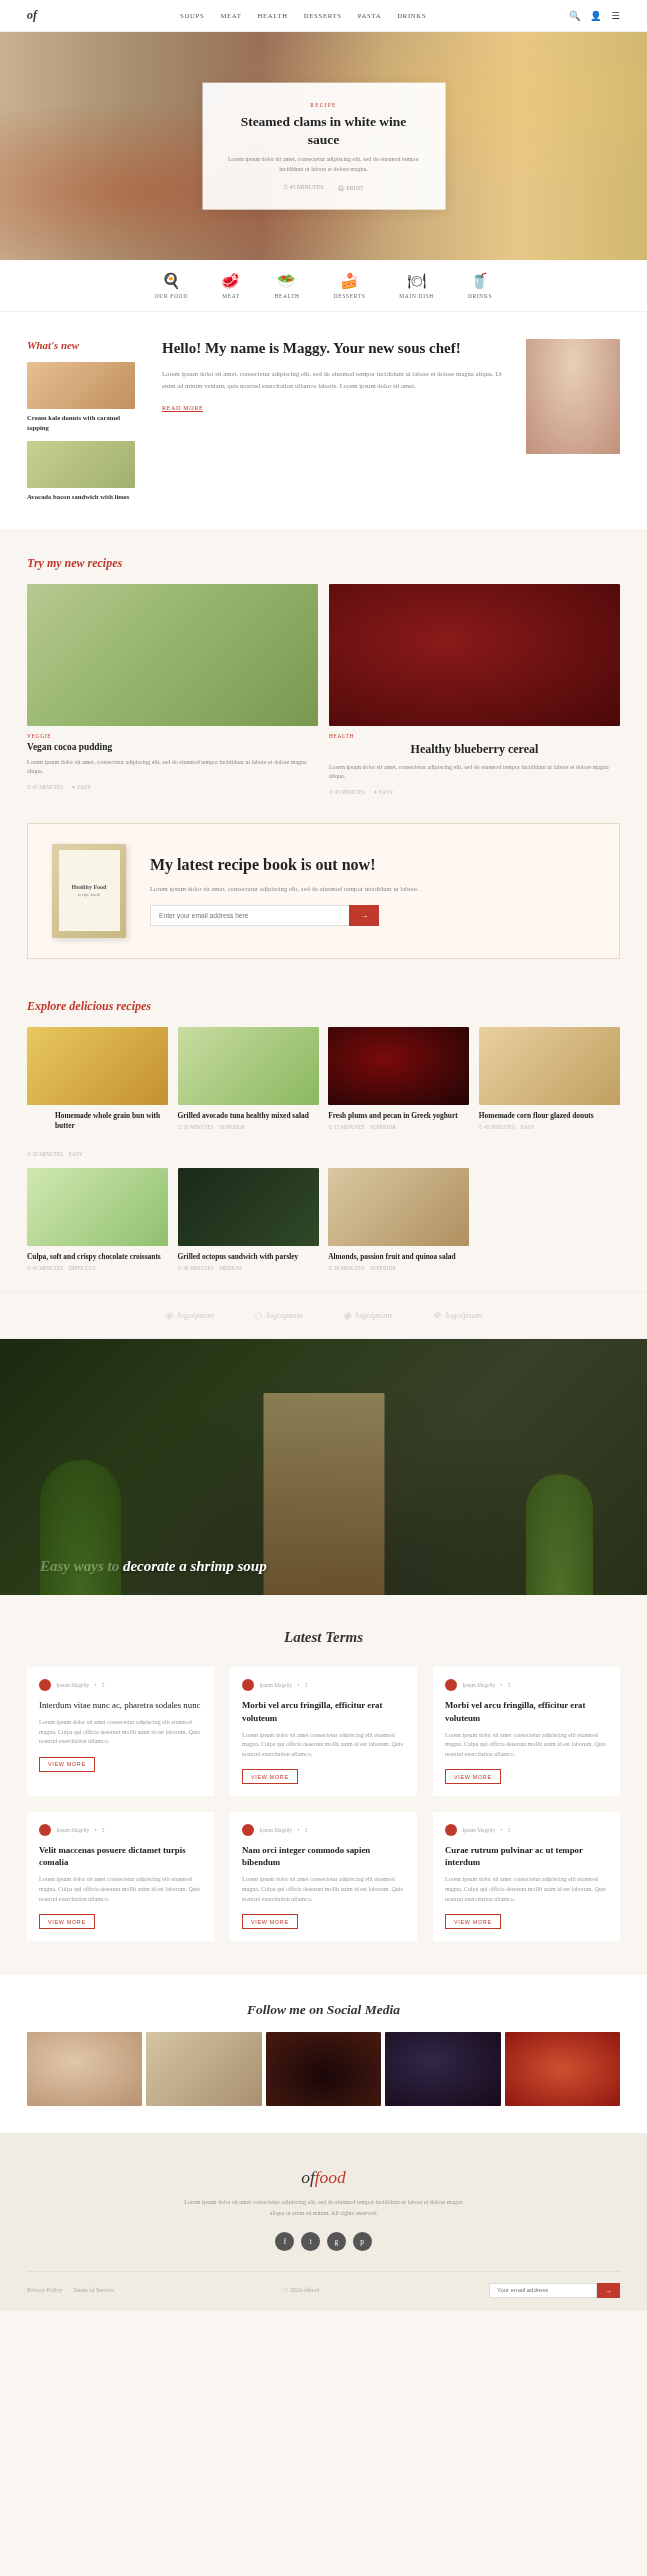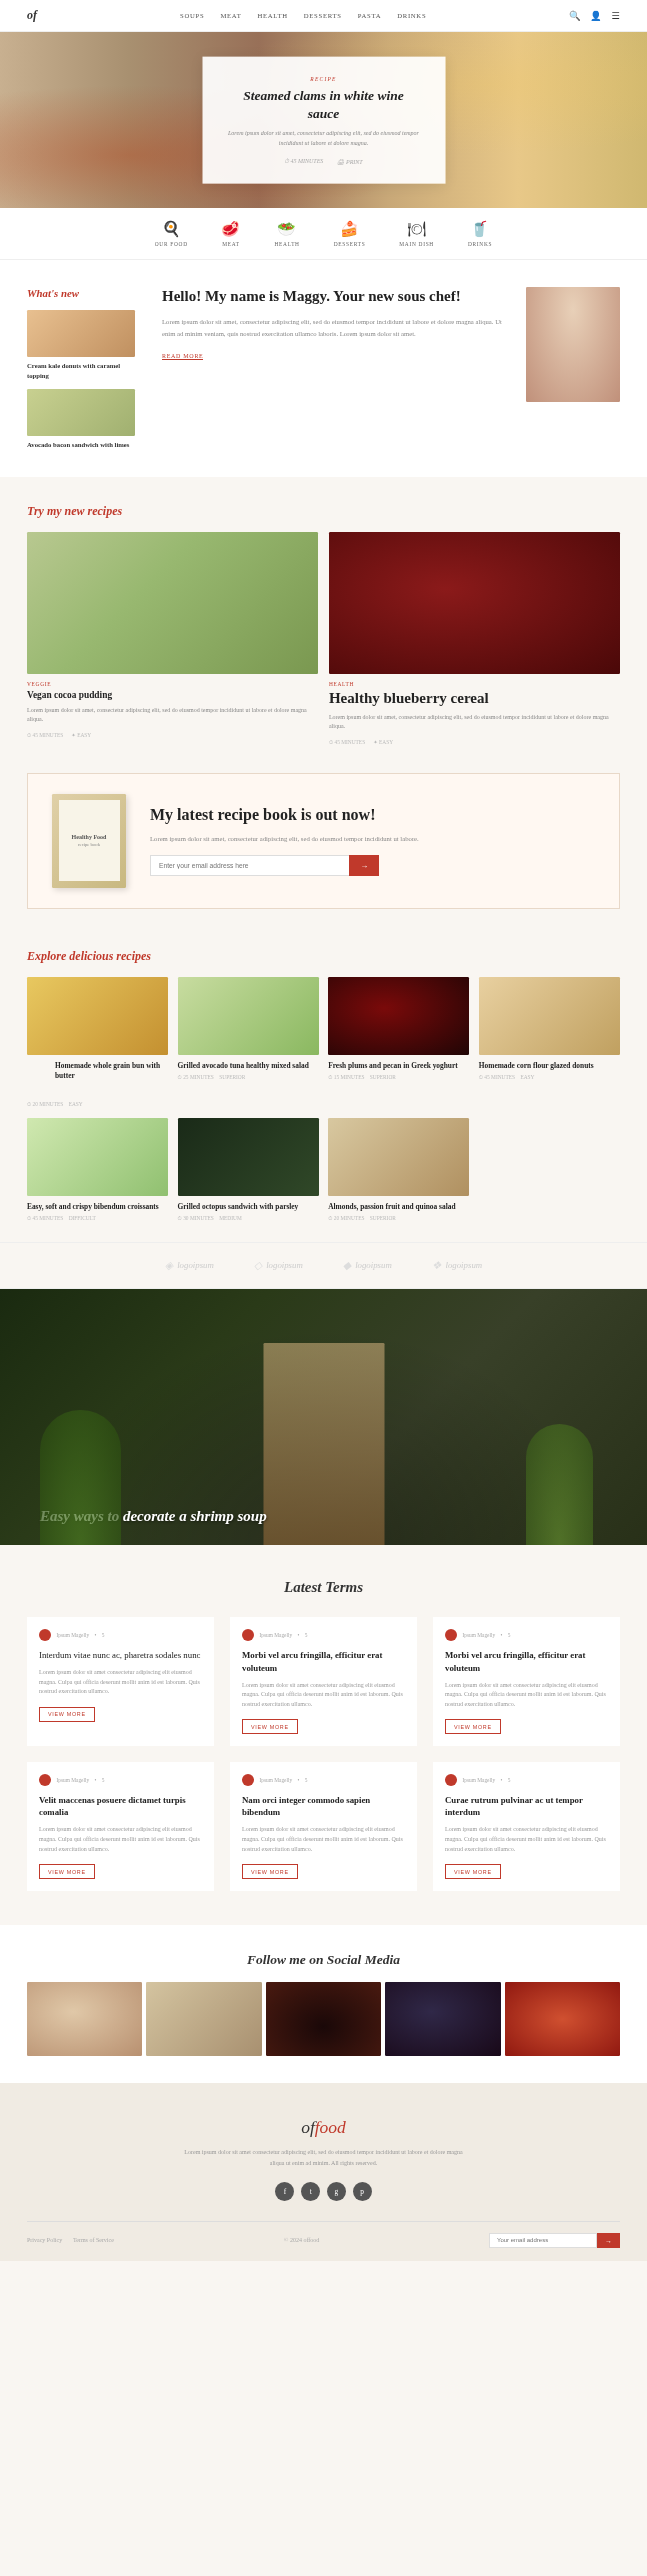--- a/index.html
+++ b/index.html
@@ -18,21 +18,21 @@
     <span style="font-size:6.7px; color:#555; cursor:pointer; text-transform:uppercase; letter-spacing:0.7px;">Pasta</span>
     <span style="font-size:6.7px; color:#555; cursor:pointer; text-transform:uppercase; letter-spacing:0.7px;">Drinks</span>
   </div>
   <div style="display:flex; gap:9.4px;">
     <span style="cursor:pointer; font-size:9.4px;">🔍</span>
     <span style="cursor:pointer; font-size:9.4px;">👤</span>
     <span style="cursor:pointer; font-size:9.4px;">☰</span>
   </div>
 </nav>
 
-<div style="position:relative; width:100%; height:176px; overflow:hidden;font-style:italic;">
+<div style="position:relative; width:100%; height:228px; overflow:hidden;">
   <div style="width:100%; height:100%; background: linear-gradient(to right, #c8b090 0%, #a89070 20%, #987058 40%, #c8a878 60%, #e8c888 80%, #d0b870 100%);"></div>
 
   <div style="position:absolute; top:0; left:0; width:100%; height:100%; background: radial-gradient(ellipse at 20% 70%, rgba(180,60,20,0.4) 0%, transparent 40%), radial-gradient(ellipse at 75% 30%, rgba(240,200,100,0.3) 0%, transparent 40%);"></div>
   <div style="position:absolute; top:50%; left:50%; transform:translate(-50%,-50%); background:rgba(255,255,255,0.93); padding:19px 24px; text-align:center; width:243px; box-shadow: 0 2.7px 13.5px rgba(0,0,0,0.1);">
     <div style="font-size:5.4px; color:#c0392b; text-transform:uppercase; letter-spacing:1.3px; margin-bottom:5.4px;">RECIPE</div>
     <h1 style="font-size:13.5px; color:#222; font-weight:bold; line-height:1.3; margin-bottom:6.7px;">Steamed clams in white wine sauce</h1>
     <p style="font-size:6px; color:#888; line-height:1.6; margin-bottom:9.4px;">Lorem ipsum dolor sit amet, consectetur adipiscing elit, sed do eiusmod tempor incididunt ut labore et dolore magna.</p>
     <div style="display:flex; justify-content:center; gap:13.5px; font-size:6px; color:#aaa;">
       <span>⏱ <span>45 MINUTES</span></span>
       <span style="cursor:pointer;">🖨 <span>PRINT</span></span>
@@ -100,21 +100,21 @@
       <h3 style="font-size:9.4px; font-weight:bold; color:#222; margin-bottom:5.4px;">Vegan cocoa pudding</h3>
       <p style="font-size:6px; color:#888; line-height:1.6; margin-bottom:6.7px;">Lorem ipsum dolor sit amet, consectetur adipiscing elit, sed do eiusmod tempor incididunt ut labore et dolore magna aliqua.</p>
       <div style="display:flex; gap:8px; font-size:5.4px; color:#bbb;">
         <span>⏱ <span>45 MINUTES</span></span>
         <span>✦ <span>EASY</span></span>
       </div>
     </div>
     <div style="flex:1; cursor:pointer;">
       <div style="width:100%; height:142px; background:radial-gradient(ellipse at 40% 40%, #8b1a1a, #4a0808); border-radius:1.3px; margin-bottom:6.7px;"></div>
       <div style="font-size:5.4px; color:#c0392b; text-transform:uppercase; letter-spacing:0.7px; margin-bottom:3.4px;">HEALTH</div>
-      <h3 style="font-size:15px; font-weight:bold; color:#222; margin-bottom:5.4px;">Healthy blueberry cereal</h3>
+      <h3 style="font-size:12px; font-weight:bold; color:#222; margin-bottom:5.4px;text-align:center;">Healthy blueberry cereal</h3>
       <p style="font-size:6px; color:#888; line-height:1.6; margin-bottom:6.7px;">Lorem ipsum dolor sit amet, consectetur adipiscing elit, sed do eiusmod tempor incididunt ut labore et dolore magna aliqua.</p>
       <div style="display:flex; gap:8px; font-size:5.4px; color:#bbb;">
         <span>⏱ <span>45 MINUTES</span></span>
         <span>✦ <span>EASY</span></span>
       </div>
     </div>
   </div>
 </div>
 
 <div style="margin:0 27px 20px; padding:20px 24px; border:0.7px solid #e8d8c8; display:flex; gap:24px; align-items:center; background:#fff8f2;">
@@ -170,21 +170,21 @@
       <div style="width:100%; height:78px; background:linear-gradient(135deg, #e8d0a0,#c0a060); border-radius:1.3px; margin-bottom:6px;"></div>
       <div style="font-size:7.4px; font-weight:bold; color:#222; margin-bottom:3.4px; line-height:1.3;">Homemade corn flour glazed donuts</div>
       <div style="display:flex; gap:5.4px; font-size:5.4px; color:#bbb;">
         <span>⏱ <span>45 MINUTES</span></span>
         <span>EASY</span>
       </div>
     </div>
 
     <div style="cursor:pointer;">
       <div style="width:100%; height:78px; background:linear-gradient(135deg, #d0e8b0,#90c070); border-radius:1.3px; margin-bottom:6px;"></div>
-      <div style="font-size:7.4px; font-weight:bold; color:#222; margin-bottom:3.4px; line-height:1.3;">Easy, soft and crispy bibendum croissants</div>
+      <div style="font-size:7.4px; font-weight:bold; color:#222; margin-bottom:3.4px; line-height:1.3;">Culpa, soft and crispy chocolate croissants</div>
       <div style="display:flex; gap:5.4px; font-size:5.4px; color:#bbb;">
         <span>⏱ <span>45 MINUTES</span></span>
         <span>DIFFICULT</span>
       </div>
     </div>
 
     <div style="cursor:pointer;">
       <div style="width:100%; height:78px; background:linear-gradient(135deg, #1a2a18,#304828); border-radius:1.3px; margin-bottom:6px;"></div>
       <div style="font-size:7.4px; font-weight:bold; color:#222; margin-bottom:3.4px; line-height:1.3;">Grilled octopus sandwich with parsley</div>
       <div style="display:flex; gap:5.4px; font-size:5.4px; color:#bbb;">

